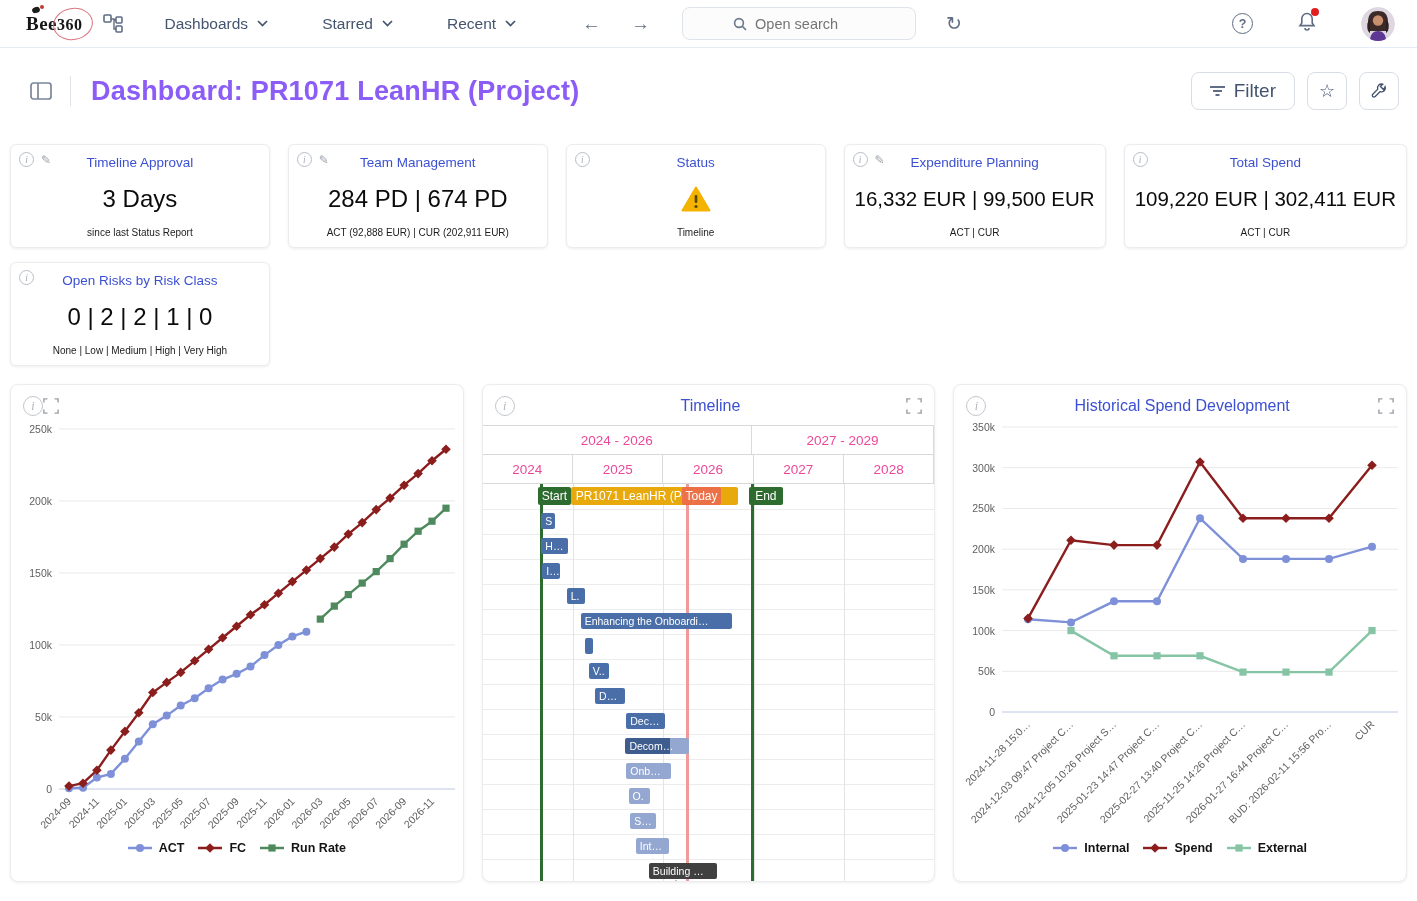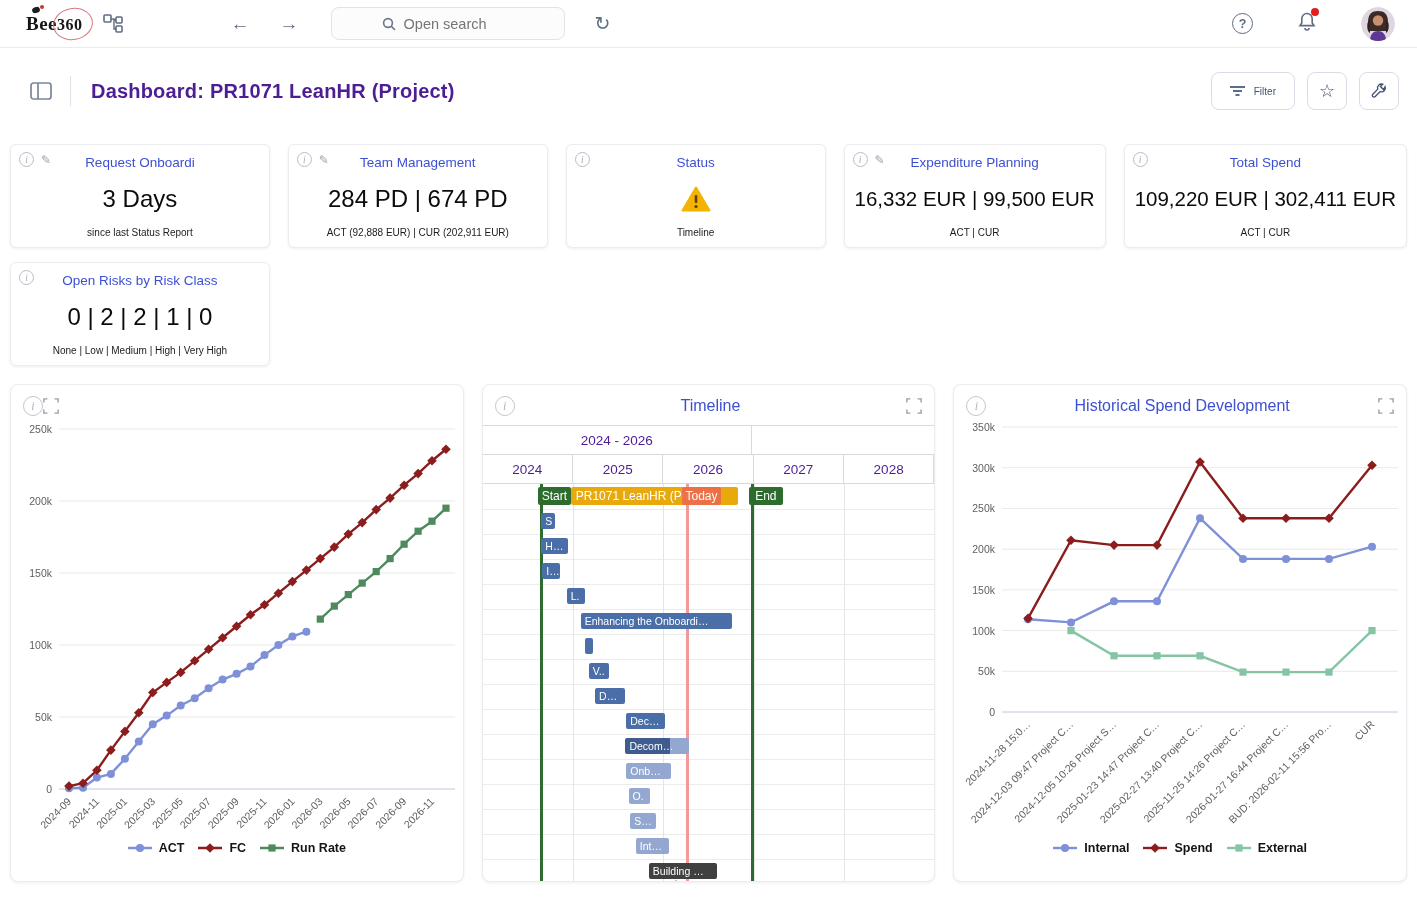--- a/index.html
+++ b/index.html
@@ -31,24 +31,24 @@
   .help-icon { width:21px; height:21px; border:1.6px solid #5e6c84; border-radius:50%;
     display:flex; align-items:center; justify-content:center; font-size:12.5px; color:#5e6c84; font-weight:700;}
   .bell-wrap { position:relative; }
   .bell-dot { position:absolute; top:-3px; right:-2px; width:8px; height:8px; border-radius:50%; background:#e02020; }
   .avatar { width:34px; height:34px; border-radius:50%; overflow:hidden; display:block; }
 
   
   .titlebar { display:flex; align-items:center; padding:24px 18px 0 30px; }
   .panel-toggle { margin-right:18px; }
   .title-divider { width:1px; height:30px; background:#e0e2e8; margin-right:20px; }
-  .page-title { font-size:20px; font-weight:700; color:#4c1d95; letter-spacing:.2px; }
+  .page-title { font-size:27px; font-weight:700; color:#8b5cf6; letter-spacing:.2px; }
   .title-actions { margin-left:auto; display:flex; gap:12px; }
   .btn { height:38px; border:1px solid #d8dde5; border-radius:8px; background:#fff; color:#44546f;
-    display:flex; align-items:center; justify-content:center; gap:9px; font-size:10px; cursor:pointer; }
+    display:flex; align-items:center; justify-content:center; gap:9px; font-size:19px; cursor:pointer; }
   .btn-filter { padding:0 18px; }
   .btn-sq { width:40px; font-size:18px; }
 
   
   .kpi-grid { display:grid; grid-template-columns:repeat(5,1fr); gap:14px 18px; margin:34px 10px 0 10px; }
   .kpi-card { position:relative; background:#fff; border:1px solid #ececf0; border-radius:6px;
     box-shadow:0 1px 3px rgba(20,20,40,.07); height:104px; padding:8px 10px 6px;
     display:flex; flex-direction:column; align-items:center; justify-content:space-between; }
   .kpi-icons { position:absolute; left:8px; top:7px; display:flex; gap:7px; align-items:center; color:#aab0ba; }
   .i-info { width:15px; height:15px; border:1.3px solid #b8bdc6; border-radius:50%; font-size:9.5px;
@@ -74,21 +74,21 @@
   .c-expand { flex:0 0 auto; }
   svg text.tick { font-size:10.5px; fill:#5f5f5f; font-family:"Liberation Sans", sans-serif; }
   .legend { position:absolute; left:0; right:0; bottom:26px; display:flex; justify-content:center; gap:14px; }
   .lg-item { display:flex; align-items:center; gap:7px; font-size:12.5px; color:#141414; }
   .lg-item b { font-weight:700; }
 
   
   .gantt { margin-top:8px; }
   .g-groups, .g-years { display:flex; height:29px; border-top:1px solid #d9d9d9; }
   .g-cell { border-right:1px solid #d9d9d9; display:flex; align-items:center; justify-content:center;
-    font-size:13.5px; color:#4c1d95; }
+    font-size:13.5px; color:#ec4899; }
   .g-cell:first-child { border-left:none; }
   .g-body { position:relative; height:408px; border-top:1px solid #d9d9d9; overflow:hidden; }
   .g-row { position:absolute; left:0; right:0; height:1px; background:#ececec; }
   .g-col { position:absolute; top:0; bottom:0; width:1px; background:#e4e4e4; }
   .g-line { position:absolute; top:0; bottom:0; width:3px; z-index:1; }
   .g-bar { position:absolute; height:16px; border-radius:2px; color:#fff; font-size:10.5px;
     line-height:16px; padding:0 4px; white-space:nowrap; overflow:hidden; z-index:2; }
   .g-box { position:absolute; height:18px; border-radius:2px; color:#fff; font-size:12px;
     line-height:18px; text-align:center; z-index:2; white-space:nowrap; overflow:hidden; }
   .g-box.today { z-index:3; }
@@ -106,20 +106,40 @@
       </span>
     <span class="logo-text"><span>Bee</span><span class="logo-360">360</span></span>
     <span class="logo-ellipse"></span>
   </span>
   <svg width="22" height="20" viewBox="0 0 22 20" style="margin-right:40px">
     <rect x="1" y="1" width="7" height="7" rx="1" fill="none" stroke="#5e6c84" stroke-width="1.6"></rect>
     <rect x="13" y="3" width="6" height="6" rx="1" fill="none" stroke="#5e6c84" stroke-width="1.6"></rect>
     <rect x="13" y="12" width="6" height="6" rx="1" fill="none" stroke="#5e6c84" stroke-width="1.6"></rect>
     <path d="M8 5h3v10h2 M11 6h2" fill="none" stroke="#5e6c84" stroke-width="1.4"></path>
   </svg>
+  <nav class="nav-items">
+    <span class="nav-item">
+      <span>Dashboards</span>
+      <svg class="chev" viewBox="0 0 11 7">
+          <path d="M1 1l4.5 4.5L10 1" fill="none" stroke="#44546f" stroke-width="1.7"></path>
+        </svg>
+    </span>
+    <span class="nav-item">
+      <span>Starred</span>
+      <svg class="chev" viewBox="0 0 11 7">
+          <path d="M1 1l4.5 4.5L10 1" fill="none" stroke="#44546f" stroke-width="1.7"></path>
+        </svg>
+    </span>
+    <span class="nav-item">
+      <span>Recent</span>
+      <svg class="chev" viewBox="0 0 11 7">
+          <path d="M1 1l4.5 4.5L10 1" fill="none" stroke="#44546f" stroke-width="1.7"></path>
+        </svg>
+    </span>
+  </nav>
   <div class="hist-arrows">
     <span>←</span>
     <span>→</span>
   </div>
   <div class="searchbox">
     <svg width="14" height="14" viewBox="0 0 14 14">
       <circle cx="6" cy="6" r="4.4" fill="none" stroke="#6b778c" stroke-width="1.6"></circle>
       <path d="M9.4 9.4L13 13" stroke="#6b778c" stroke-width="1.6"></path>
     </svg>
     <input placeholder="Open search" style="">
@@ -173,21 +193,21 @@
   </div>
 </div>
 
 <section class="kpi-grid">
 
   <div class="kpi-card">
     <span class="kpi-icons">
         <span class="i-info">i</span>
         <span class="i-pencil">✎</span>
       </span>
-    <div class="kpi-title">Request Onboardi</div>
+    <div class="kpi-title">Timeline Approval</div>
     <div class="kpi-value">3 Days</div>
     <div class="kpi-footer">since last Status Report</div>
   </div>
 
   <div class="kpi-card">
     <span class="kpi-icons">
         <span class="i-info">i</span>
         <span class="i-pencil">✎</span>
       </span>
     <div class="kpi-title">Team Management</div>
@@ -362,20 +382,21 @@
     <div class="chart-head">
       <span class="c-info">i</span>
       <span class="chart-title">Timeline</span>
       <svg class="c-expand" width="16" height="16" viewBox="0 0 18 18">
         <path d="M1 5V1h4 M13 1h4v4 M17 13v4h-4 M5 17H1v-4" fill="none" stroke="#9aa0a6" stroke-width="1.6"></path>
       </svg>
     </div>
     <div class="gantt" id="gantt">
       <div class="g-groups">
           <div class="g-cell" style="width:59.6%">2024 - 2026</div>
+          <div class="g-cell" style="width:40.4%">2027 - 2029</div>
         </div>
       <div class="g-years">
           <div class="g-cell" style="width:20%">2024</div>
           <div class="g-cell" style="width:20%">2025</div>
           <div class="g-cell" style="width:20%">2026</div>
           <div class="g-cell" style="width:20%">2027</div>
           <div class="g-cell" style="width:20%">2028</div>
         </div>
       <div class="g-body">
           <div class="g-row" style="top:25px"></div>

